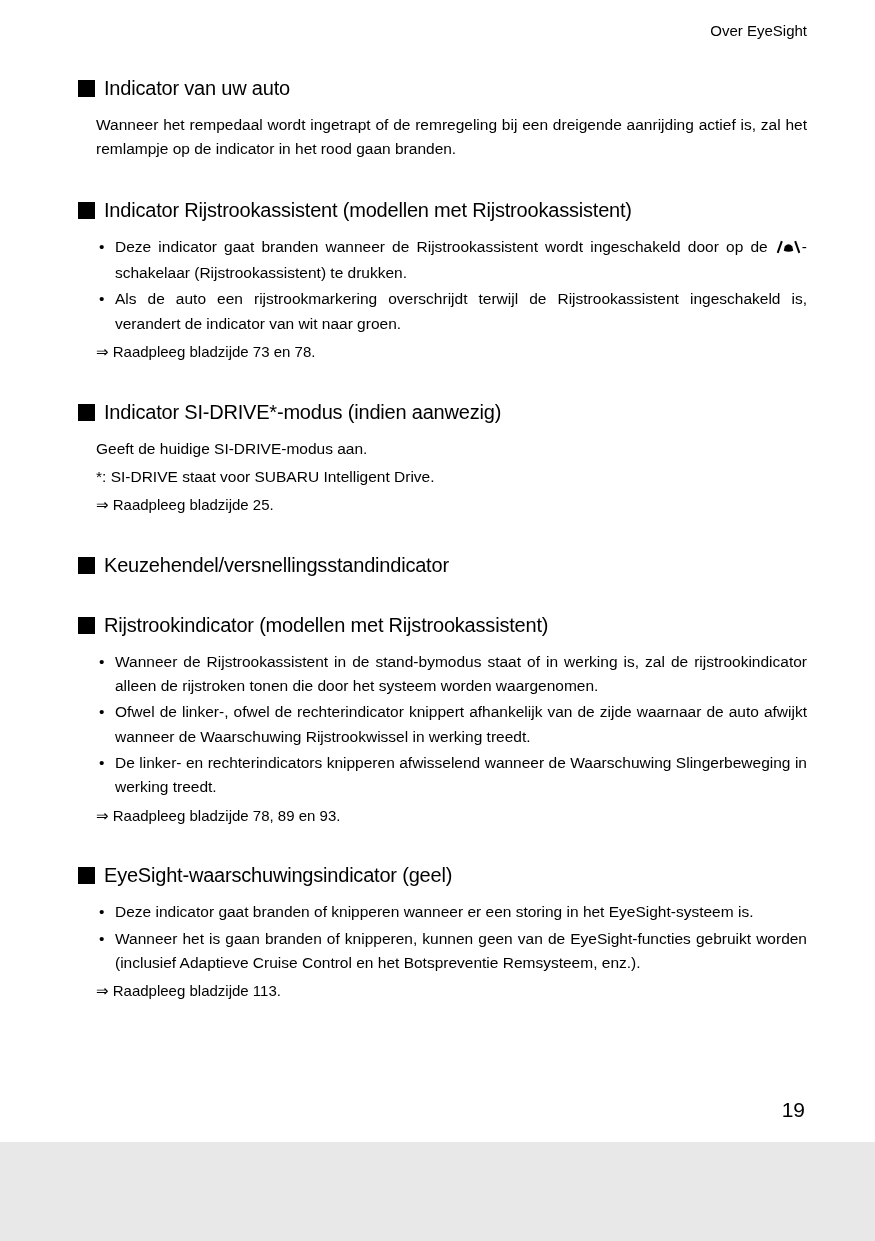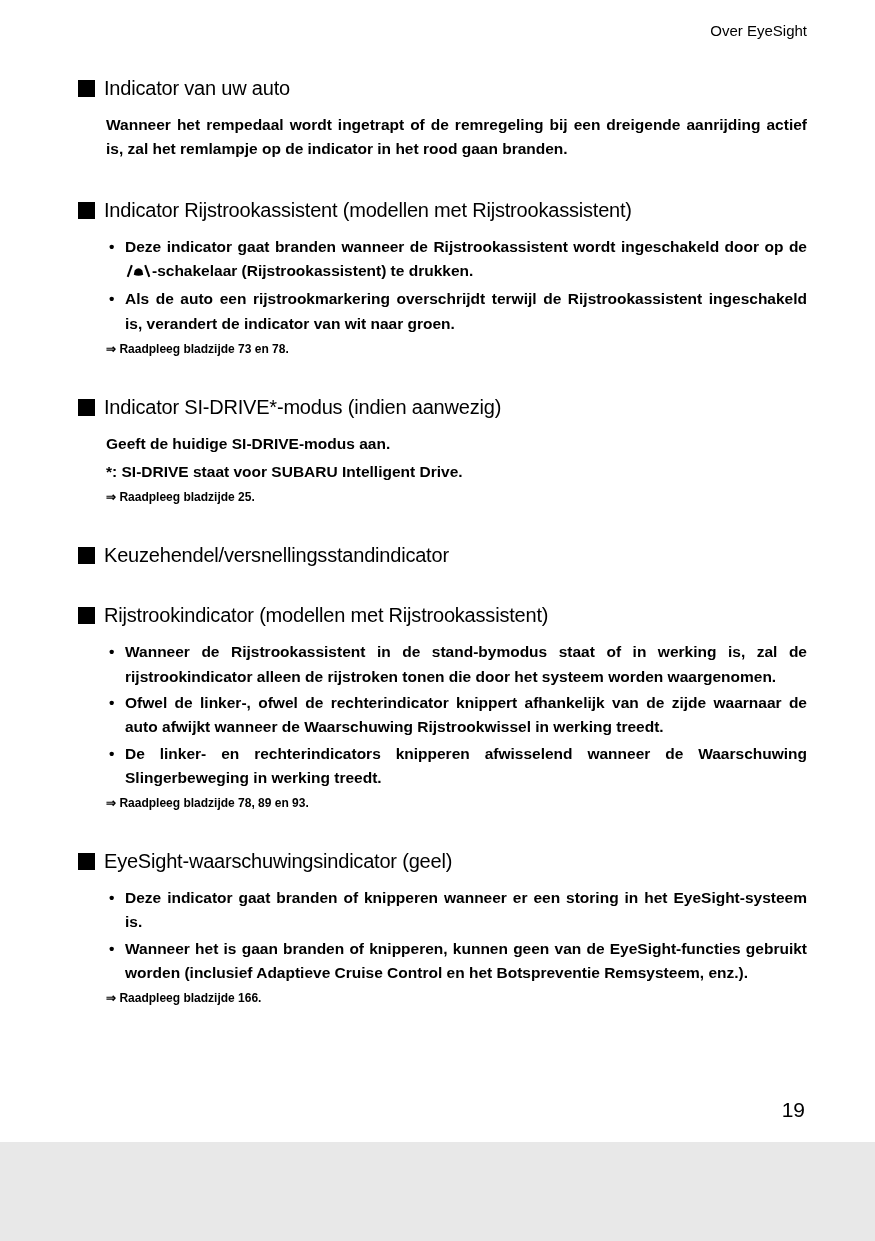--- a/index.html
+++ b/index.html
@@ -29,21 +29,21 @@
     letter-spacing:-0.2px;
     margin:37px 0 13px 0;
     white-space:nowrap;
   }
   .sq {
     width:17px; height:17px;
     background:#000;
     flex:0 0 auto;
     display:inline-block;
   }
-  .body-block { margin-left:28px;font-weight:bold; }
+  .body-block { margin-left:18px; }
   p.body {
     font-size:15.5px;
     line-height:1.57;
     text-align:justify;
     margin:0 0 4px 0;
   }
   ul.bullets {
     list-style:none;
     margin:0 0 2px 3px;
     padding:0;
@@ -54,21 +54,21 @@
     line-height:1.57;
     text-align:justify;
     padding-left:16px;
     margin:0 0 2px 0;
   }
   ul.bullets li .dot {
     position:absolute;
     left:0; top:0;
   }
   .reference {
-    font-size:12px;
+    font-size:15px;
     line-height:1.57;
     margin:4px 0 0 0;
   }
   .lka-icon { display:inline-block; vertical-align:-2px; margin:0 1px; }
   .page-number {
     position:absolute;
     right:70px; bottom:20px;
     font-size:21px;
   }
 </style>
@@ -167,19 +167,19 @@
       <ul class="bullets">
         <li>
           <span class="dot">•</span>
           <span>Deze indicator gaat branden of knipperen wanneer er een storing in het EyeSight-systeem is.</span>
         </li>
         <li>
           <span class="dot">•</span>
           <span>Wanneer het is gaan branden of knipperen, kunnen geen van de EyeSight-functies gebruikt worden (inclusief Adaptieve Cruise Control en het Botspreventie Remsysteem, enz.).</span>
         </li>
       </ul>
-      <p class="reference">⇒ Raadpleeg bladzijde 166.</p>
+      <p class="reference">⇒ Raadpleeg bladzijde 113.</p>
     </div>
   </section>
 
   <div class="page-number">19</div>
 
 </div>
 
 </body></html>

